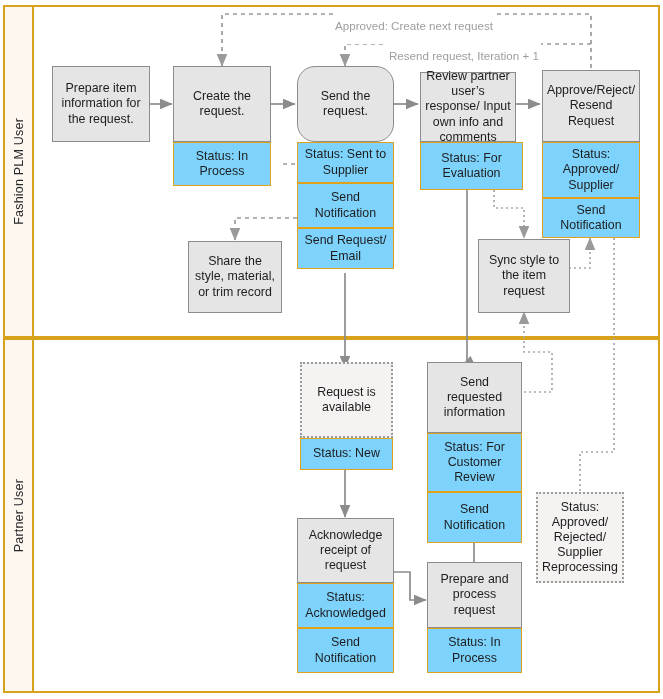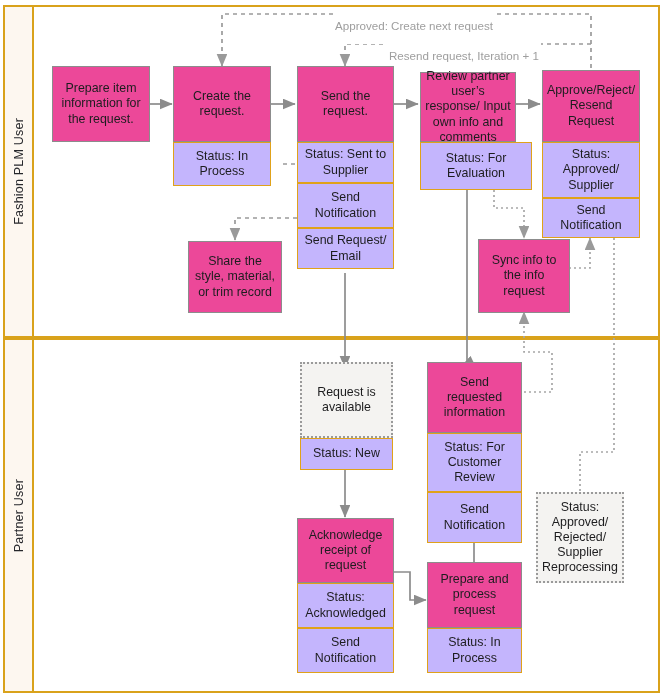--- a/index.html
+++ b/index.html
@@ -36,39 +36,39 @@
     transform:rotate(180deg);
     font-size:12.5px;
     color:#26272b;
     letter-spacing:.2px;
     white-space:nowrap;
   }
   
   .node{
     position:absolute;
     box-sizing:border-box;
-    background:#ec4899;
+    background:#e5e5e5;
     border:1.6px solid #8c8c8c;
     display:flex;
     align-items:center;
     justify-content:center;
     text-align:center;
     font-size:12.4px;
     line-height:1.22;
     color:#1d1d1f;
     padding:2px 4px;
   }
   .node.dotted{
     border:2px dotted #9a9a9a;
     background:#f4f3f1;
   }
   .status{
     position:absolute;
     box-sizing:border-box;
-    background:#c4b5fd;
+    background:#7dd3fc;
     border:1.8px solid #e0a21a;
     display:flex;
     align-items:center;
     justify-content:center;
     text-align:center;
     font-size:12.4px;
     line-height:1.22;
     color:#1d1d1f;
     padding:2px 3px;
   }
@@ -161,33 +161,33 @@
   <div class="edge-label" style="left:333px;top:7px;">Approved: Create next request</div>
   <div class="edge-label" style="left:387px;top:37px;">Resend request, Iteration + 1</div>
 
   <div class="node" style="left:173px;top:66px;width:98px;height:76px;">Create the request.</div>
 
   <div class="node" style="left:52px;top:66px;width:98px;height:76px;">Prepare item information for the request.</div>
   <div class="status" style="left:173px;top:142px;width:98px;height:44px;">Status: In Process</div>
 
   <div class="node" style="left:188px;top:241px;width:94px;height:72px;">Share the style, material, or trim record</div>
 
-  <div class="node" style="left:297px;top:66px;width:97px;height:76px;">Send the request.</div>
+  <div class="node" style="left:297px;top:66px;width:97px;height:76px;border-radius:18px;">Send the request.</div>
   <div class="status" style="left:297px;top:142px;width:97px;height:41px;">Status: Sent to Supplier</div>
   <div class="status" style="left:297px;top:183px;width:97px;height:45px;">Send Notification</div>
   <div class="status" style="left:297px;top:228px;width:97px;height:41px;">Send Request/ Email</div>
 
   <div class="node" style="left:420px;top:72px;width:96px;height:70px;">Review partner user’s response/ Input own info and comments</div>
-  <div class="status" style="left:420px;top:142px;width:112px;height:48px;">Status: For Evaluation</div>
+  <div class="status" style="left:420px;top:142px;width:103px;height:48px;">Status: For Evaluation</div>
 
   <div class="node" style="left:542px;top:70px;width:98px;height:72px;">Approve/Reject/ Resend Request</div>
   <div class="status" style="left:542px;top:142px;width:98px;height:56px;">Status: Approved/ Supplier</div>
   <div class="status" style="left:542px;top:198px;width:98px;height:40px;">Send Notification</div>
 
-  <div class="node" style="left:478px;top:239px;width:92px;height:74px;">Sync info to the info request</div>
+  <div class="node" style="left:478px;top:239px;width:92px;height:74px;">Sync style to the item request</div>
 
   <div class="node dotted" style="left:300px;top:362px;width:93px;height:76px;text-align:center;">Request is available</div>
   <div class="status" style="left:300px;top:438px;width:93px;height:32px;">Status: New</div>
 
   <div class="node" style="left:297px;top:518px;width:97px;height:65px;">Acknowledge receipt of request</div>
   <div class="status" style="left:297px;top:583px;width:97px;height:45px;">Status: Acknowledged</div>
   <div class="status" style="left:297px;top:628px;width:97px;height:45px;">Send Notification</div>
 
   <div class="node" style="left:427px;top:362px;width:95px;height:71px;">Send requested information</div>
   <div class="status" style="left:427px;top:433px;width:95px;height:59px;">Status: For Customer Review</div>

